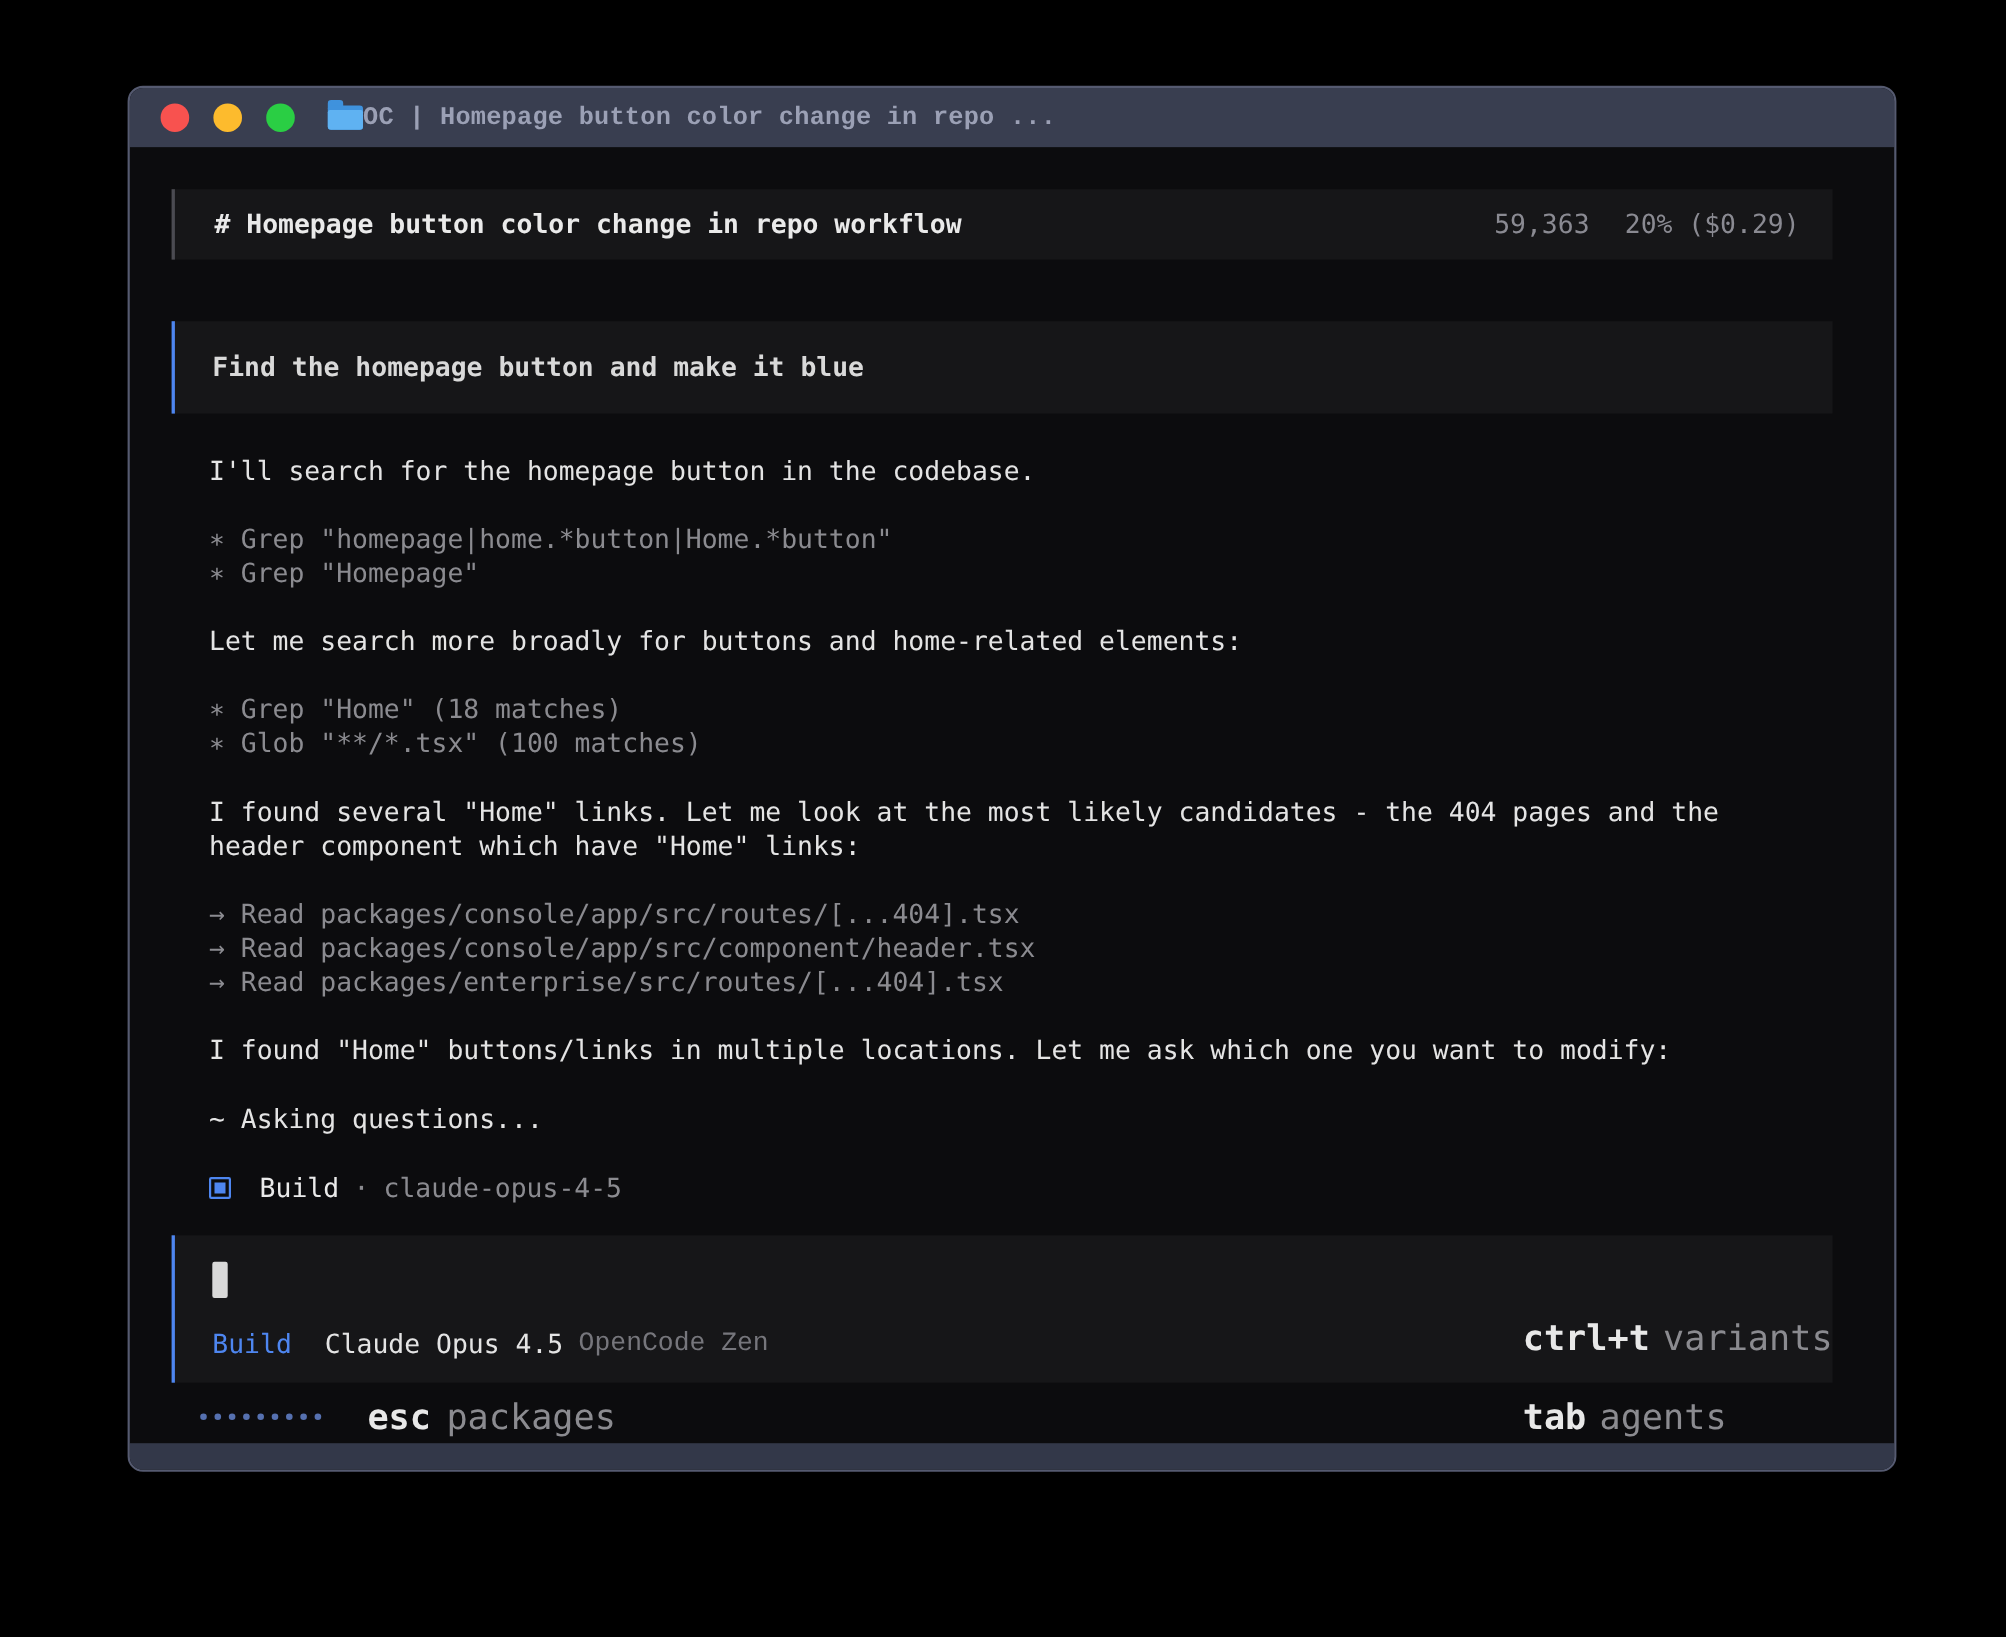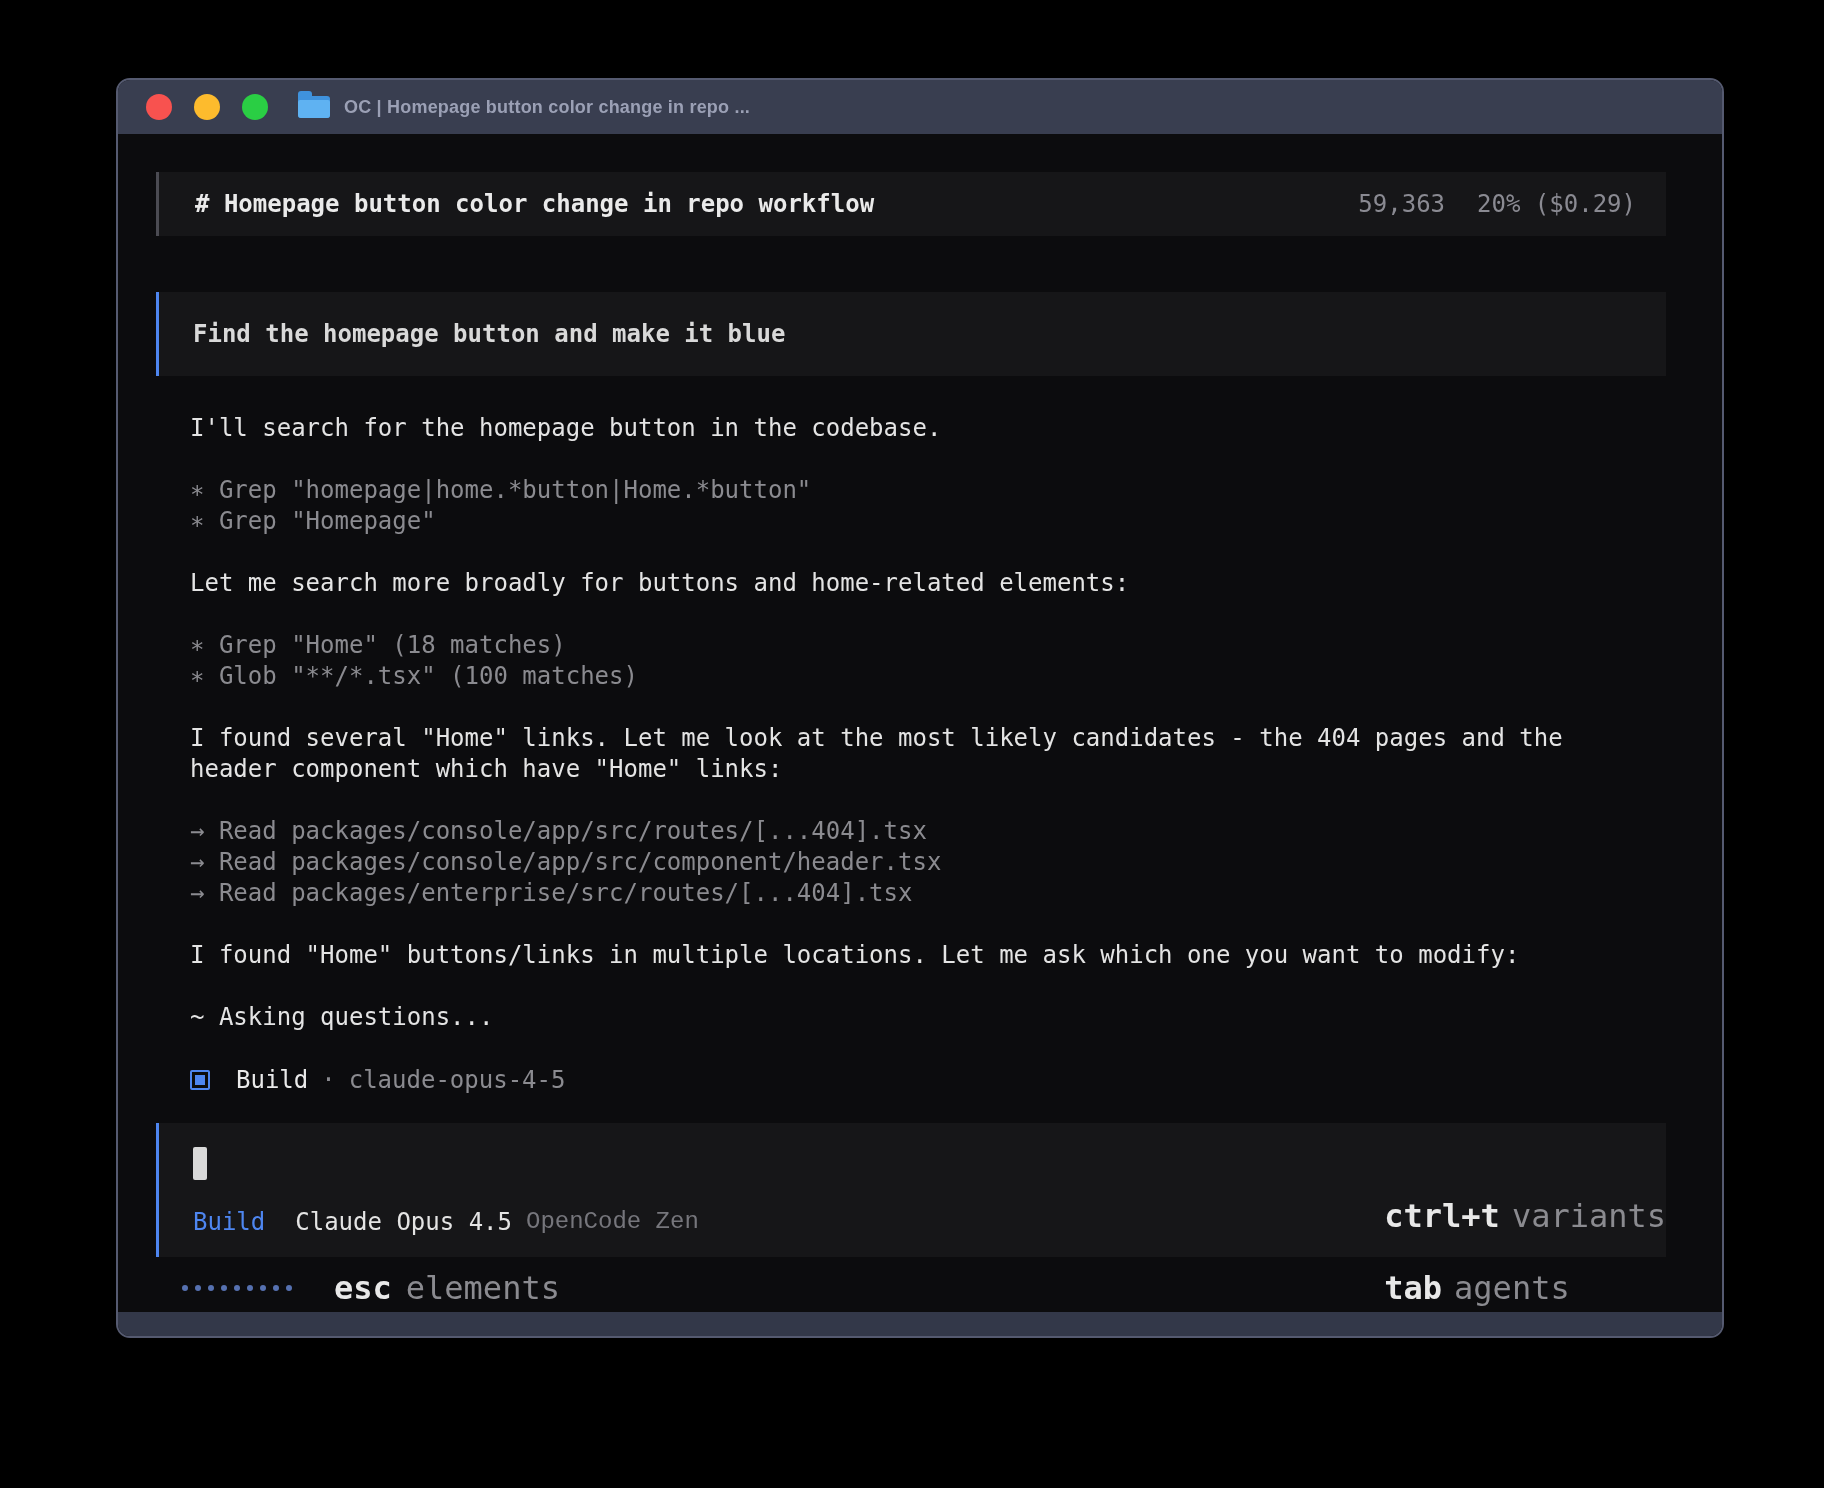--- a/index.html
+++ b/index.html
@@ -20,22 +20,22 @@
   .lights { display:flex; gap:22px; align-items:center; }
   .light { width:26px; height:26px; border-radius:50%; border:none; padding:0; cursor:default; }
   .light.red   { background:#f8524f; }
   .light.yellow{ background:#fdbb2d; }
   .light.green { background:#2ace44; }
   .folder { position:relative; width:32px; height:22px; margin-left:30px; }
   .folder .back { position:absolute; top:0; left:0; width:32px; height:22px; background:#3f92dd; border-radius:3px; }
   .folder .tab  { position:absolute; top:-5px; left:0; width:14px; height:8px; background:#3f92dd; border-radius:3px 3px 0 0; }
   .folder .front{ position:absolute; top:4px; left:0; width:32px; height:18px; background:#5fb2f2; border-radius:2px 2px 3px 3px; }
   .titlebar-title {
-    margin-left:14px; font-family:Liberation Sans, sans-serif;
-    font-weight:700; font-size:18px; color:#9ba0b5; letter-spacing:.2px;
+    font-family:Liberation Mono, monospace;
+    font-weight:700; font-size:23px; color:#9ba0b5; letter-spacing:.2px;
   }
 
   
   .term {
     flex:1 1 auto; background:#0c0c0e; padding:38px 56px 0 38px;
     display:flex; flex-direction:column; font-size:24px; color:#e4e4e4;
   }
   .block { background:#161618; }
   .session-header {
     border-left:3px solid #4b4b52; padding:18px 30px 18px 36px;
@@ -174,21 +174,21 @@
             <i></i>
             <i></i>
             <i></i>
             <i></i>
             <i></i>
             <i></i>
             <i></i>
         </div>
         <div class="esc-hint">
           <span class="key">esc</span>
-          <span class="hint-label">elements</span>
+          <span class="hint-label">packages</span>
         </div>
       </div>
       <div class="status-right">
         <span class="hint">
           <span class="key">ctrl+t</span>
           <span class="hint-label">variants</span>
         </span>
         <span class="hint">
           <span class="key">tab</span>
           <span class="hint-label">agents</span>

